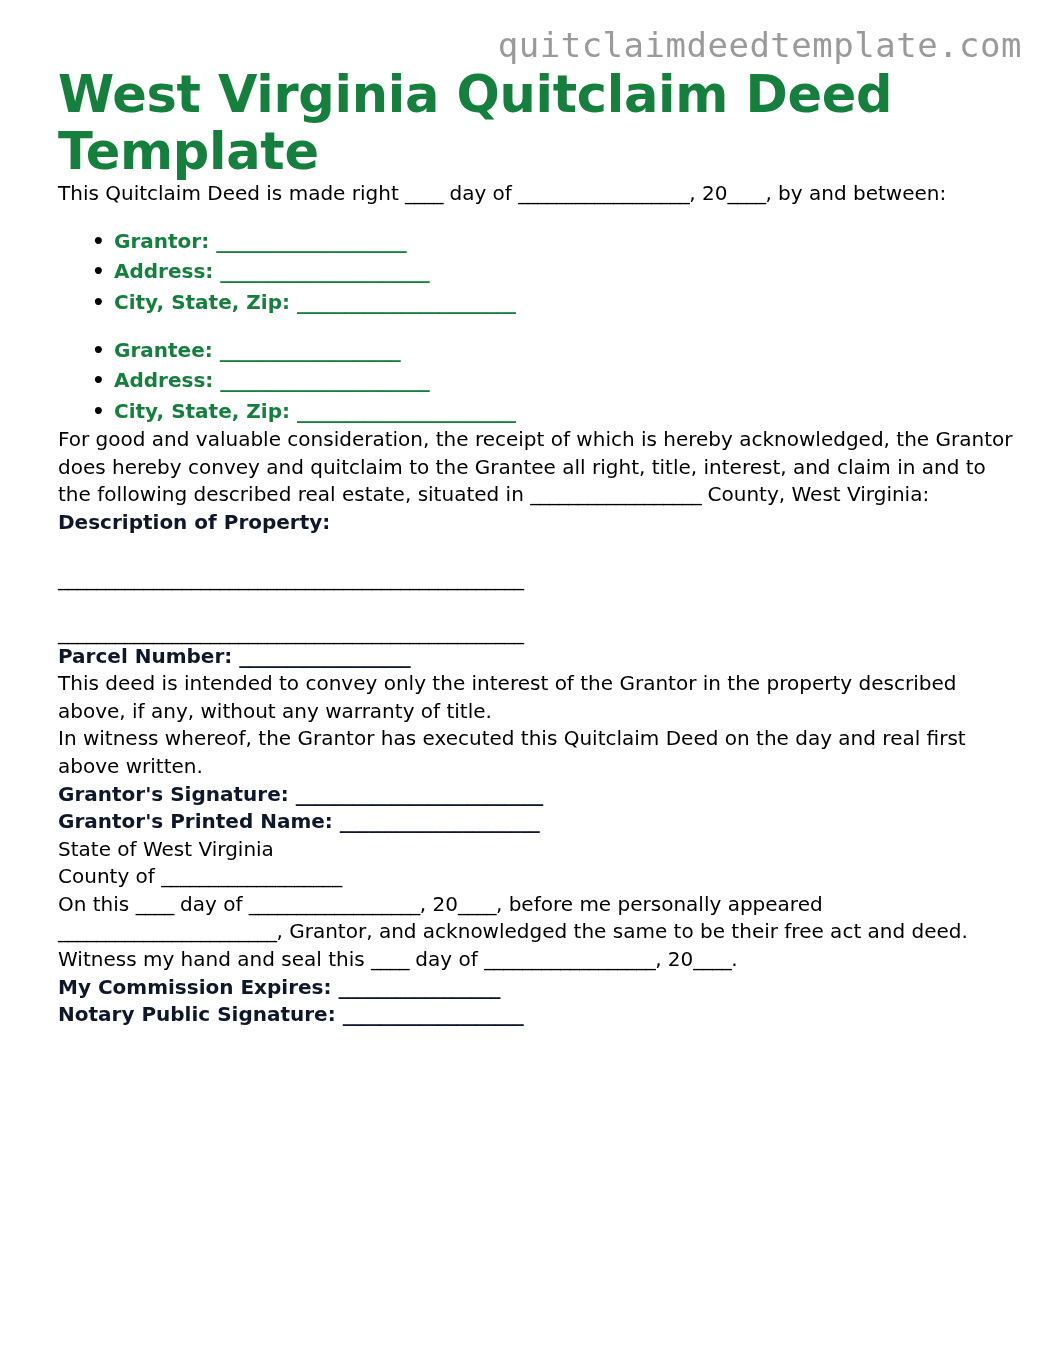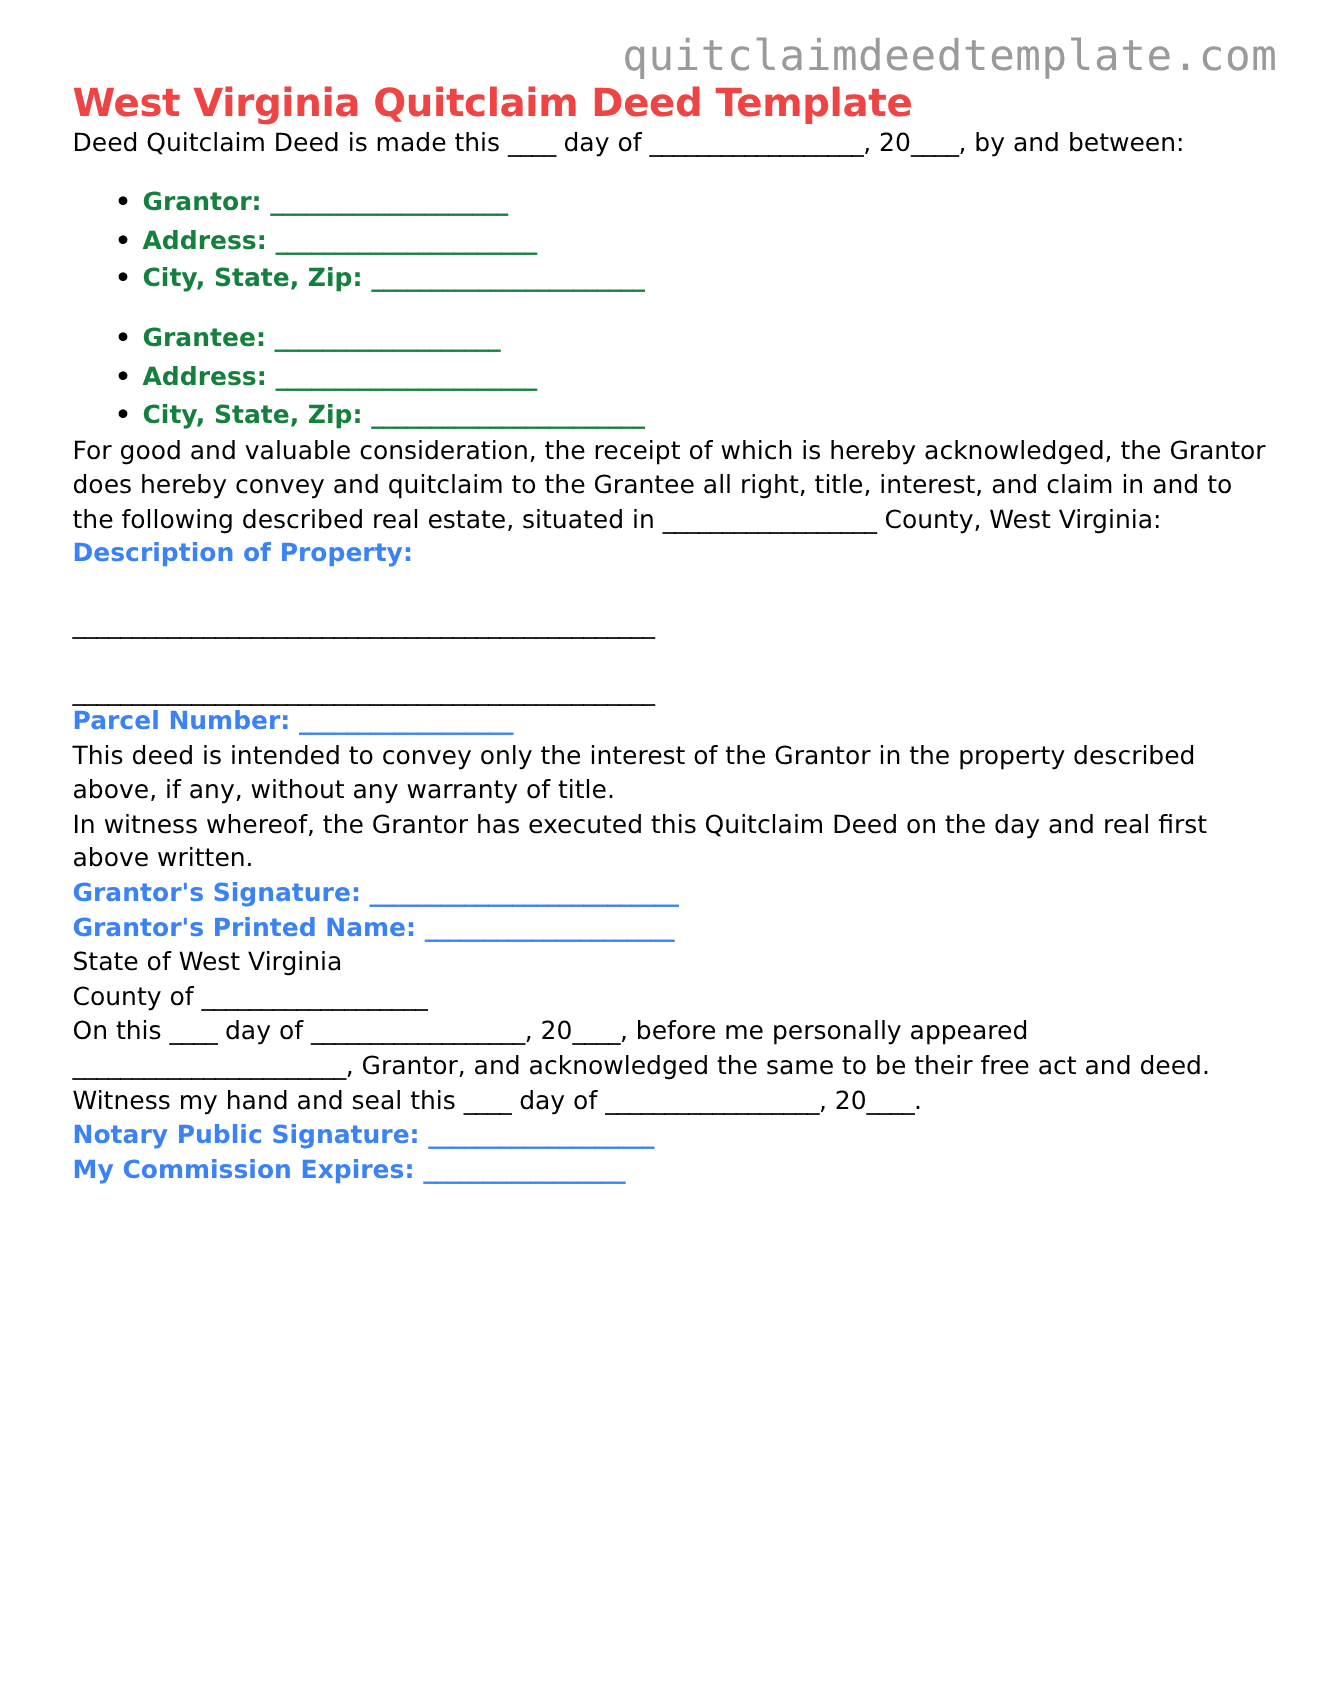--- a/index.html
+++ b/index.html
@@ -33,25 +33,25 @@
     color: #9a9a9a;
     white-space: nowrap;
     line-height: 1;
     user-select: none;
   }
 
   
   .doc-title {
     margin: 0;
     padding-top: 66px;
-    font-size: 31px;
+    font-size: 51px;
     font-weight: bold;
     letter-spacing: -0.3px;
     line-height: 1.12;
-    color: #ef4444;
+    color: #15803d;
   }
 
   
   p.para {
     margin: 0;
     padding: 0;
     font-size: 20px;
     line-height: 1.38;
     color: #000000;
   }
@@ -89,21 +89,21 @@
     letter-spacing: -0.5px;
     white-space: pre;
   }
 
   
   .bold-line {
     margin: 0;
     font-size: 20px;
     line-height: 1.38;
     font-weight: bold;
-    color: #3b82f6;
+    color: #0f172a;
     white-space: nowrap;
   }
 
   
   .desc-rule {
     margin: 0;
     font-size: 20px;
     line-height: 1.0;
     font-weight: normal;
     letter-spacing: -0.5px;
@@ -115,21 +115,21 @@
 </style>
 </head>
 <body>
 
 <div class="page">
 
   <div class="watermark">quitclaimdeedtemplate.com</div>
 
   <h1 class="doc-title">West Virginia Quitclaim Deed Template</h1>
 
-  <p class="para gap-md"><span>Deed Quitclaim Deed is made this </span><span class="blank">____</span><span> day of </span><span class="blank">__________________</span><span>, 20</span><span class="blank">____</span><span>, by and between:</span></p>
+  <p class="para gap-md"><span>This Quitclaim Deed is made right </span><span class="blank">____</span><span> day of </span><span class="blank">__________________</span><span>, 20</span><span class="blank">____</span><span>, by and between:</span></p>
 
   <ul class="bullets">
     <li><span>Grantor: </span><span class="blank">____________________</span></li>
     <li><span>Address: </span><span class="blank">______________________</span></li>
     <li><span>City, State, Zip: </span><span class="blank">_______________________</span></li>
   </ul>
 
 
   <ul class="bullets">
     <li><span>Grantee: </span><span class="blank">___________________</span></li>
@@ -156,17 +156,17 @@
   <p class="bold-line gap-md"><span>Grantor's Printed Name: </span><span class="blank">_____________________</span></p>
 
   <p class="para gap-md">State of West Virginia</p>
 
   <p class="para gap-md"><span>County of </span><span class="blank">___________________</span></p>
 
   <p class="para gap-md"><span>On this </span><span class="blank">____</span><span> day of </span><span class="blank">__________________</span><span>, 20</span><span class="blank">____</span><span>, before me personally appeared </span><span class="blank">_______________________</span><span>, Grantor, and acknowledged the same to be their free act and deed.</span></p>
 
   <p class="para gap-md"><span>Witness my hand and seal this </span><span class="blank">____</span><span> day of </span><span class="blank">__________________</span><span>, 20</span><span class="blank">____</span><span>.</span></p>
 
+  <p class="bold-line gap-md"><span>My Commission Expires: </span><span class="blank">_________________</span></p>
+
   <p class="bold-line gap-md"><span>Notary Public Signature: </span><span class="blank">___________________</span></p>
-
-  <p class="bold-line gap-md"><span>My Commission Expires: </span><span class="blank">_________________</span></p>
 
 </div>
 
 </body></html>

